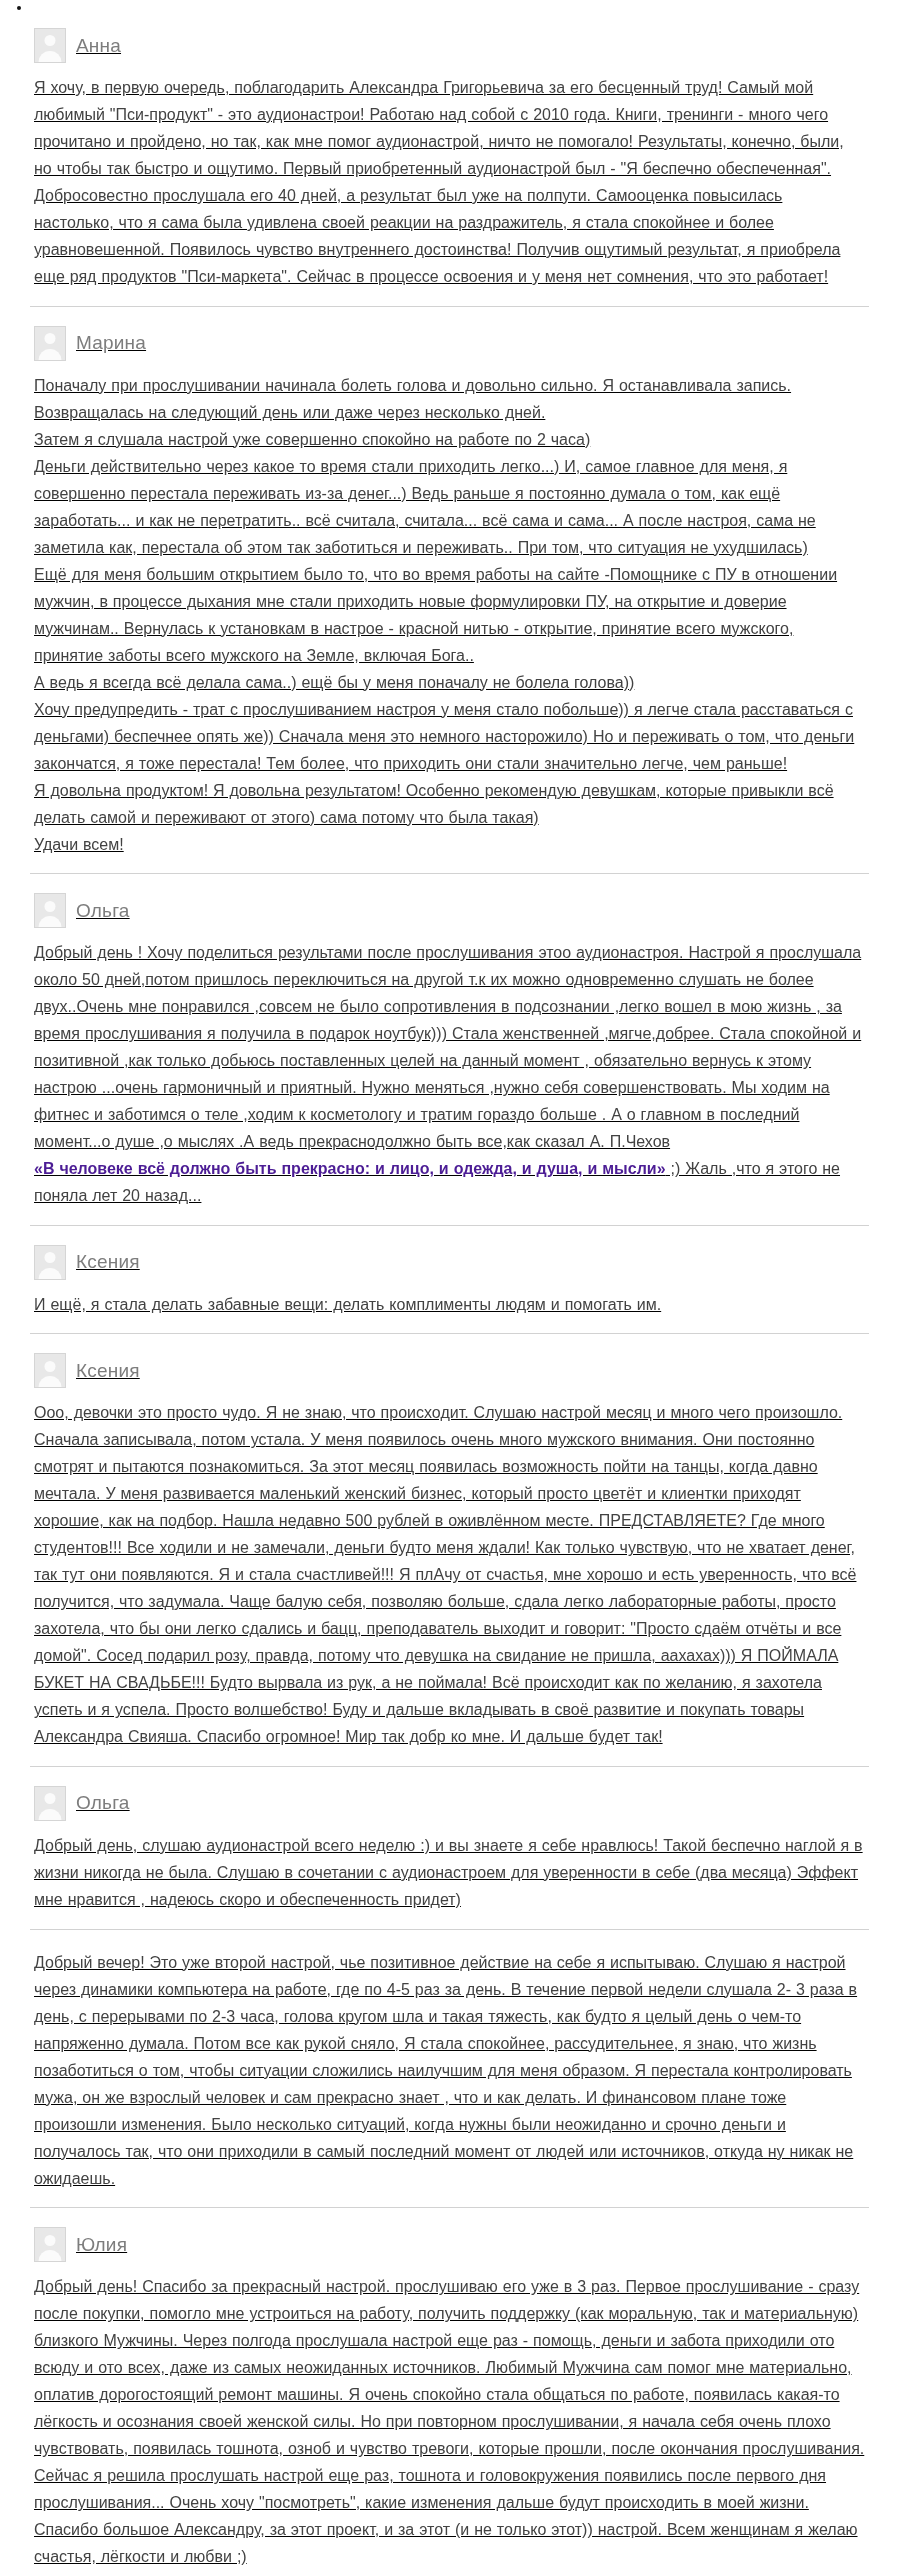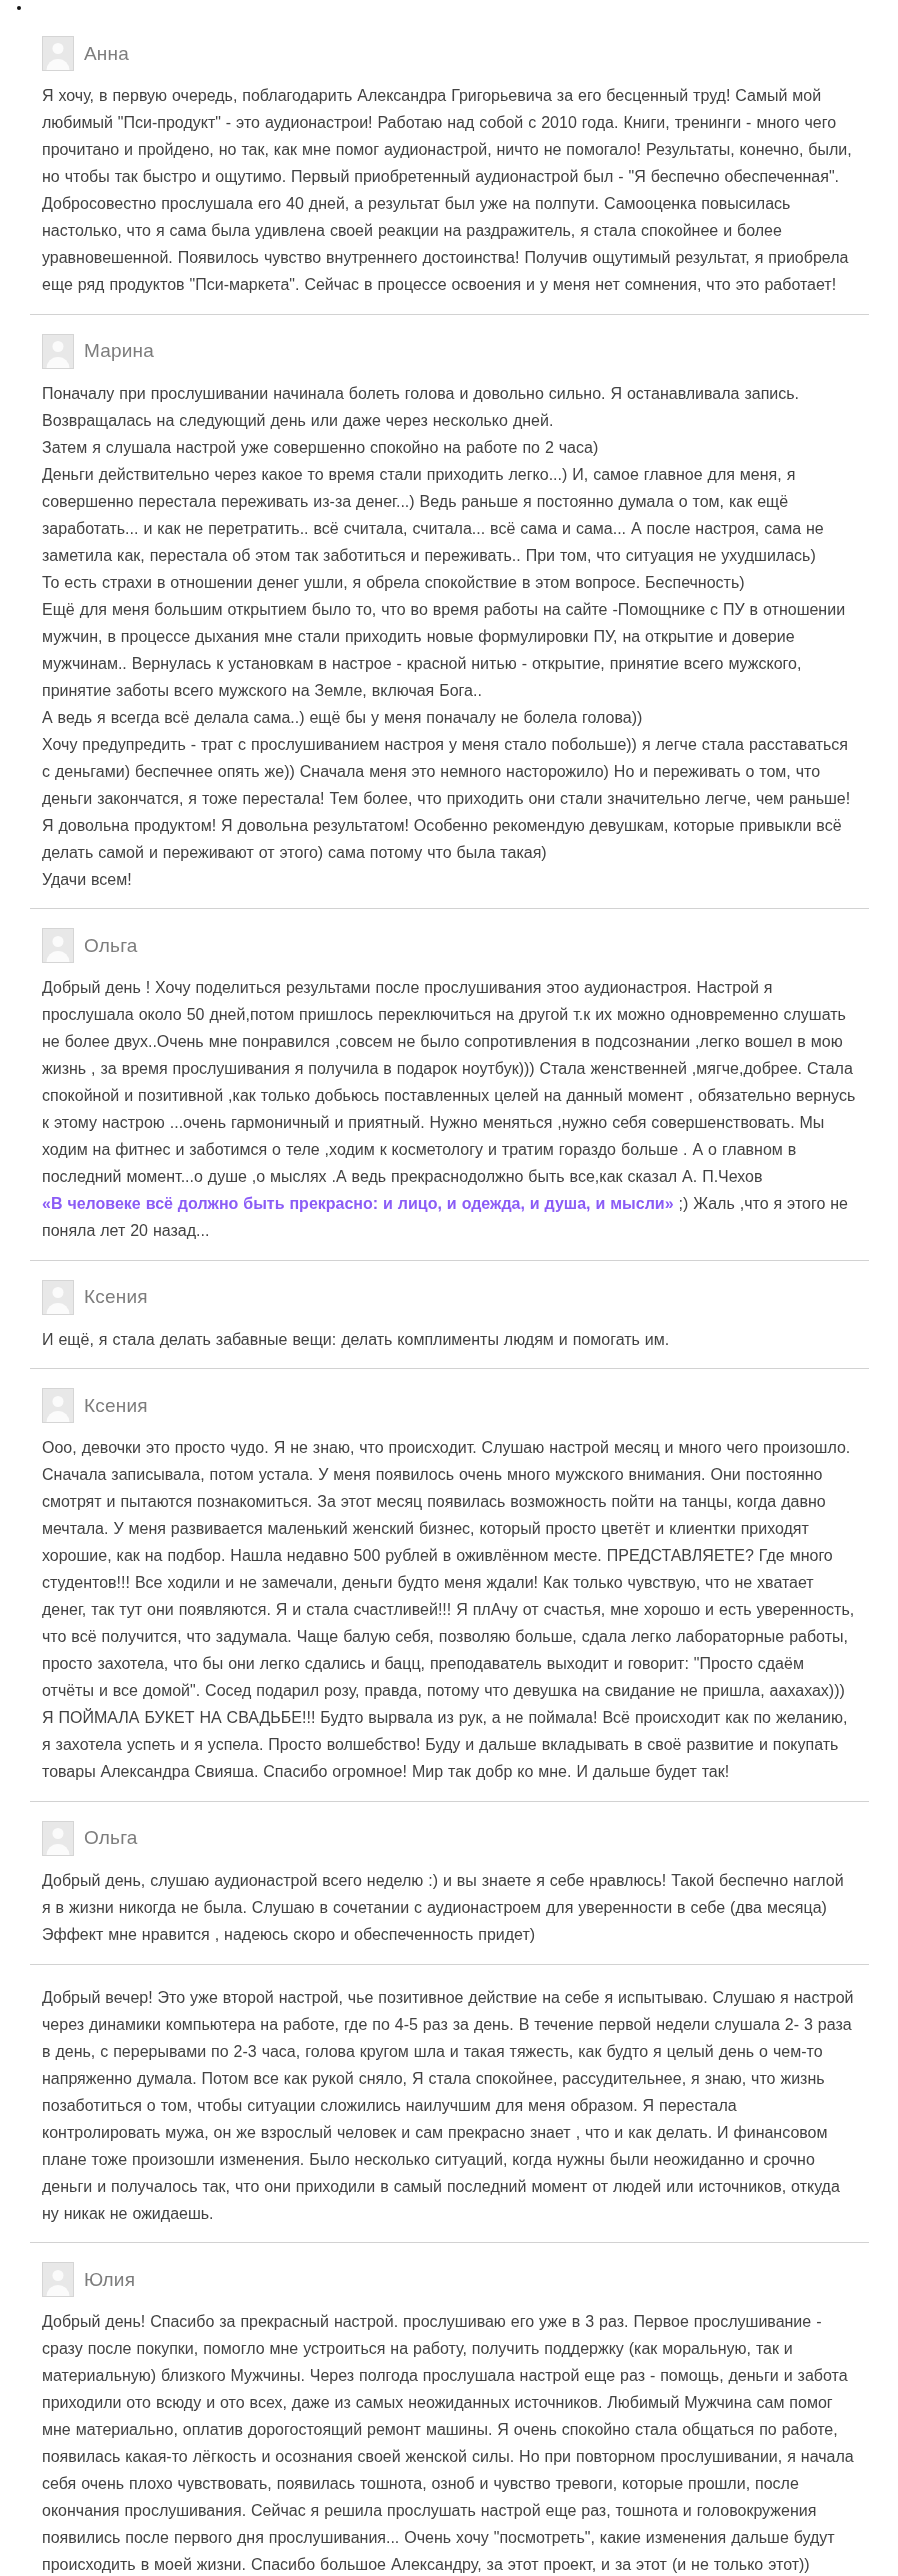--- a/index.html
+++ b/index.html
@@ -16,21 +16,21 @@
   }
   .top-bullet {
     position: absolute;
     top: 5.5px;
     left: 16.5px;
     width: 4.6px;
     height: 4.6px;
     border-radius: 50%;
     background: #141414;
   }
-  .review { margin: 12px; }
+  .review { margin: 4px; text-decoration: underline; }
   .review-header {
     display: flex;
     align-items: center;
     margin: 3.7px 0 11px 0;
   }
   .avatar {
     flex: none;
     width: 30px;
     height: 33px;
     background: #e8e8e8;
@@ -68,21 +68,21 @@
     color: #7d7d7d;
     letter-spacing: 0.2px;
   }
   .review-text {
     font-size: 16px;
     line-height: 27px;
     color: #424242;
     word-spacing: 0.5px;
   }
   .review-text p { margin: 0; }
-  .review-text .b { font-weight: 700; color: #8b5cf6; }
+  .review-text .b { font-weight: 700; color: #4c1d95; }
   .sep {
     border: none;
     border-top: 0.9px solid #d2d2d2;
     margin: 15.6px 0 19px 0;
     height: 0;
   }
 </style>
 </head>
 <body>
 
@@ -101,21 +101,20 @@
       <hr class="sep">
       <section class="review">
         <div class="review-header">
           <span class="avatar"></span>
           <h3 class="reviewer-name">Марина</h3>
         </div>
         <div class="review-text">
           <p><span>Поначалу при прослушивании начинала болеть голова и довольно сильно. Я останавливала запись. Возвращалась на следующий день или даже через несколько дней.</span></p>
           <p><span>Затем я слушала настрой уже совершенно спокойно на работе по 2 часа)</span></p>
           <p><span>Деньги действительно через какое то время стали приходить легко...) И, самое главное для меня, я совершенно перестала переживать из-за денег...) Ведь раньше я постоянно думала о том, как ещё заработать... и как не перетратить.. всё считала, считала... всё сама и сама... А после настроя, сама не заметила как, перестала об этом так заботиться и переживать.. При том, что ситуация не ухудшилась)</span></p>
-          <p><span>То есть страхи в отношении денег ушли, я обрела спокойствие в этом вопросе. Беспечность)</span></p>
           <p><span>Ещё для меня большим открытием было то, что во время работы на сайте -Помощнике с ПУ в отношении мужчин, в процессе дыхания мне стали приходить новые формулировки ПУ, на открытие и доверие мужчинам.. Вернулась к установкам в настрое - красной нитью - открытие, принятие всего мужского, принятие заботы всего мужского на Земле, включая Бога..</span></p>
           <p><span>А ведь я всегда всё делала сама..) ещё бы у меня поначалу не болела голова))</span></p>
           <p><span>Хочу предупредить - трат с прослушиванием настроя у меня стало побольше)) я легче стала расставаться с деньгами) беспечнее опять же)) Сначала меня это немного насторожило) Но и переживать о том, что деньги закончатся, я тоже перестала! Тем более, что приходить они стали значительно легче, чем раньше!</span></p>
           <p><span>Я довольна продуктом! Я довольна результатом! Особенно рекомендую девушкам, которые привыкли всё делать самой и переживают от этого) сама потому что была такая)</span></p>
           <p><span>Удачи всем!</span></p>
         </div>
       </section>
       <hr class="sep">
       <section class="review">
         <div class="review-header">

